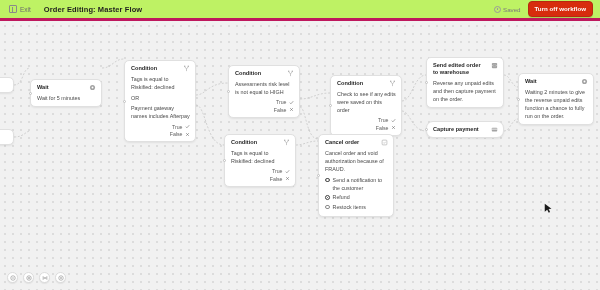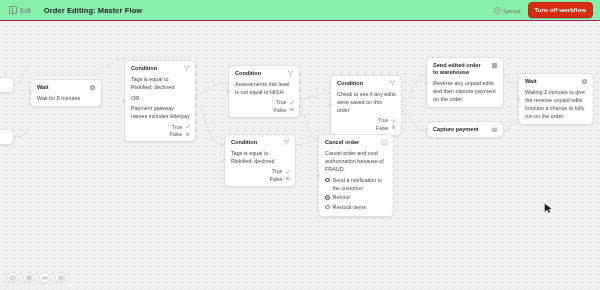--- a/index.html
+++ b/index.html
@@ -8,22 +8,22 @@
     overflow: hidden;
     font-family: "Liberation Sans", sans-serif;
     background: #f1f1f1;
   }
   #app { position: relative; width: 600px; height: 290px; }
 
   
   .topbar {
     position: absolute; top: 0; left: 0;
     width: 600px; height: 21px;
-    background: #86efac;
-    border-bottom: 1px solid #be185d;
+    background: #bef264;
+    border-bottom: 3px solid #be185d;
     display: flex; align-items: center;
     padding: 0 5px;
     z-index: 40;
   }
   .exit-btn {
     display: flex; align-items: center; gap: 3px;
     padding: 2px 4px; border-radius: 3px;
     cursor: pointer;
   }
   .exit-glyph {

